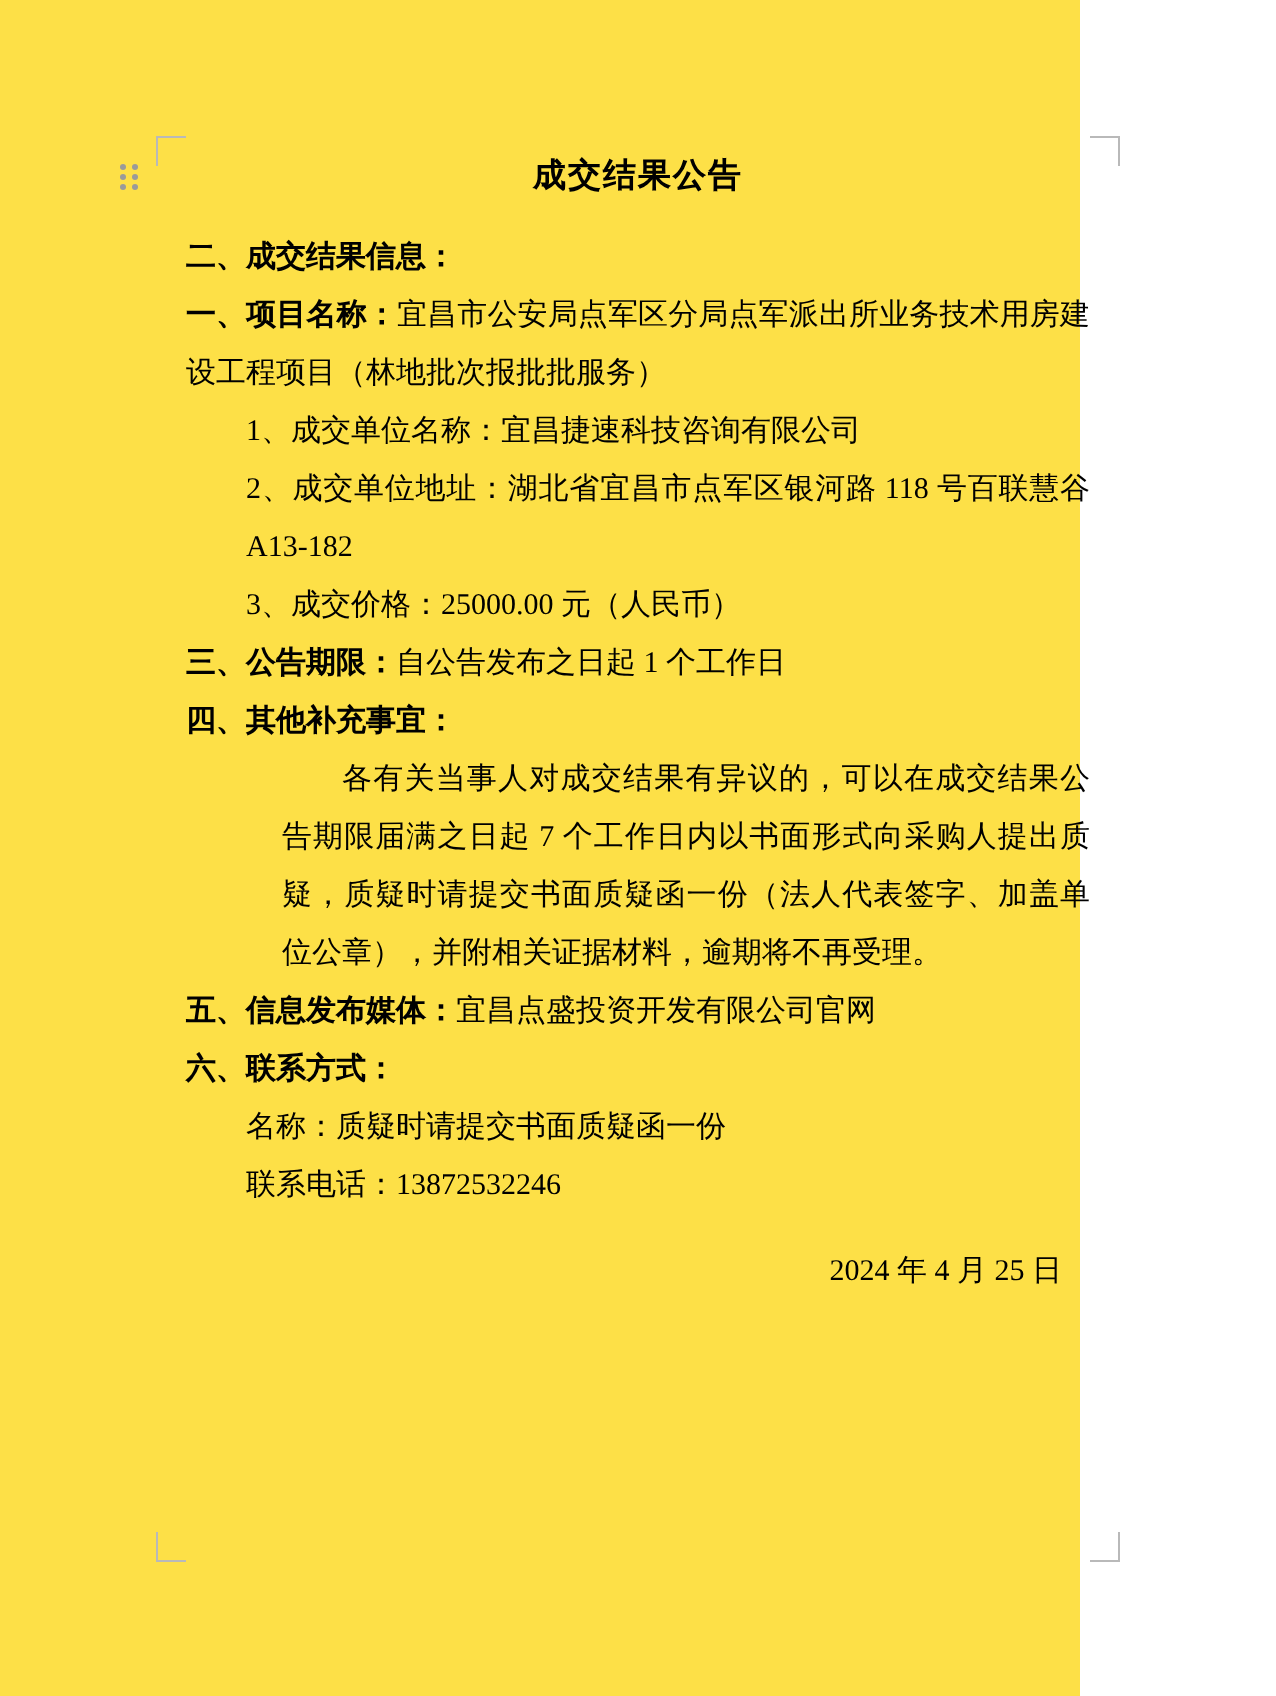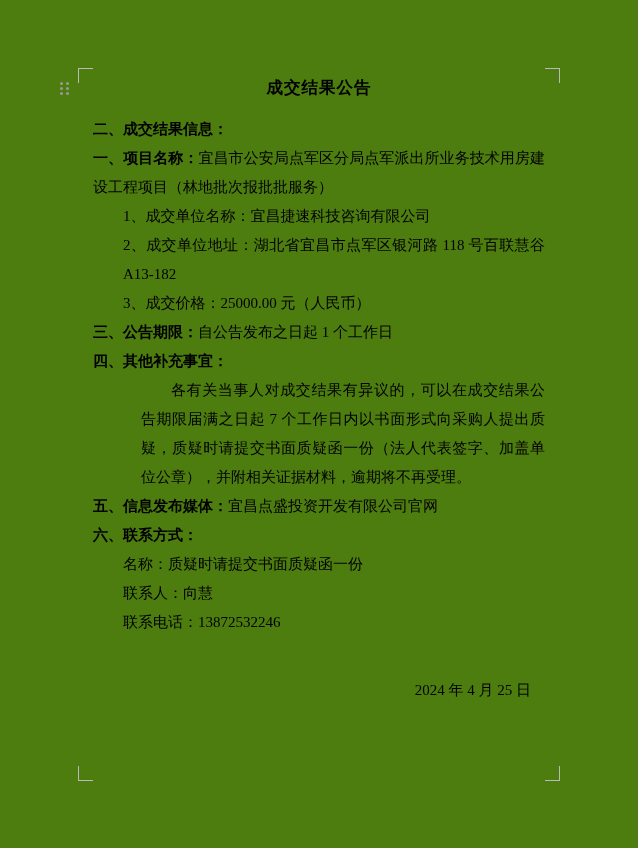--- a/index.html
+++ b/index.html
@@ -11,23 +11,23 @@
     width: 638px;
     height: 848px;
     font-family: "Liberation Serif", "DejaVu Serif", serif;
     color: #000000;
     position: relative;
     overflow: hidden;
   }
   .page {
     position: absolute;
     left: 0; top: 0;
-    width: 638px;
+    width: 540px;
     height: 848px;
-    background: #4d7c0f;
+    background: #fde047;
   }
   
   .crop {
     position: absolute;
     width: 14px;
     height: 14px;
     border-color: #b9b9b9;
     border-style: solid;
     border-width: 0;
   }
@@ -85,21 +85,21 @@
     font-weight: normal;
   }
   .sub {
     padding-left: 30px;
   }
   .para {
     text-indent: 30px;
     margin-left: 48px;
   }
   .date-line {
-    margin-top: 39px;
+    margin-top: 14px;
     text-align: right;
     padding-right: 14px;
     font-size: 15px;
     line-height: 29px;
   }
 </style>
 </head>
 <body>
 
 <div class="page">
@@ -146,19 +146,18 @@
 
     <p class="lvl1">
       <span>五、信息发布媒体：</span><span class="normal">宜昌点盛投资开发有限公司官网</span>
     </p>
 
     <p class="lvl1">
       <span>六、联系方式：</span>
     </p>
 
     <p class="sub">名称：质疑时请提交书面质疑函一份</p>
-    <p class="sub">联系人：向慧</p>
     <p class="sub">联系电话：13872532246</p>
 
     <p class="date-line">2024 年 4 月 25 日</p>
 
   </div>
 </div>
 
 </body></html>

